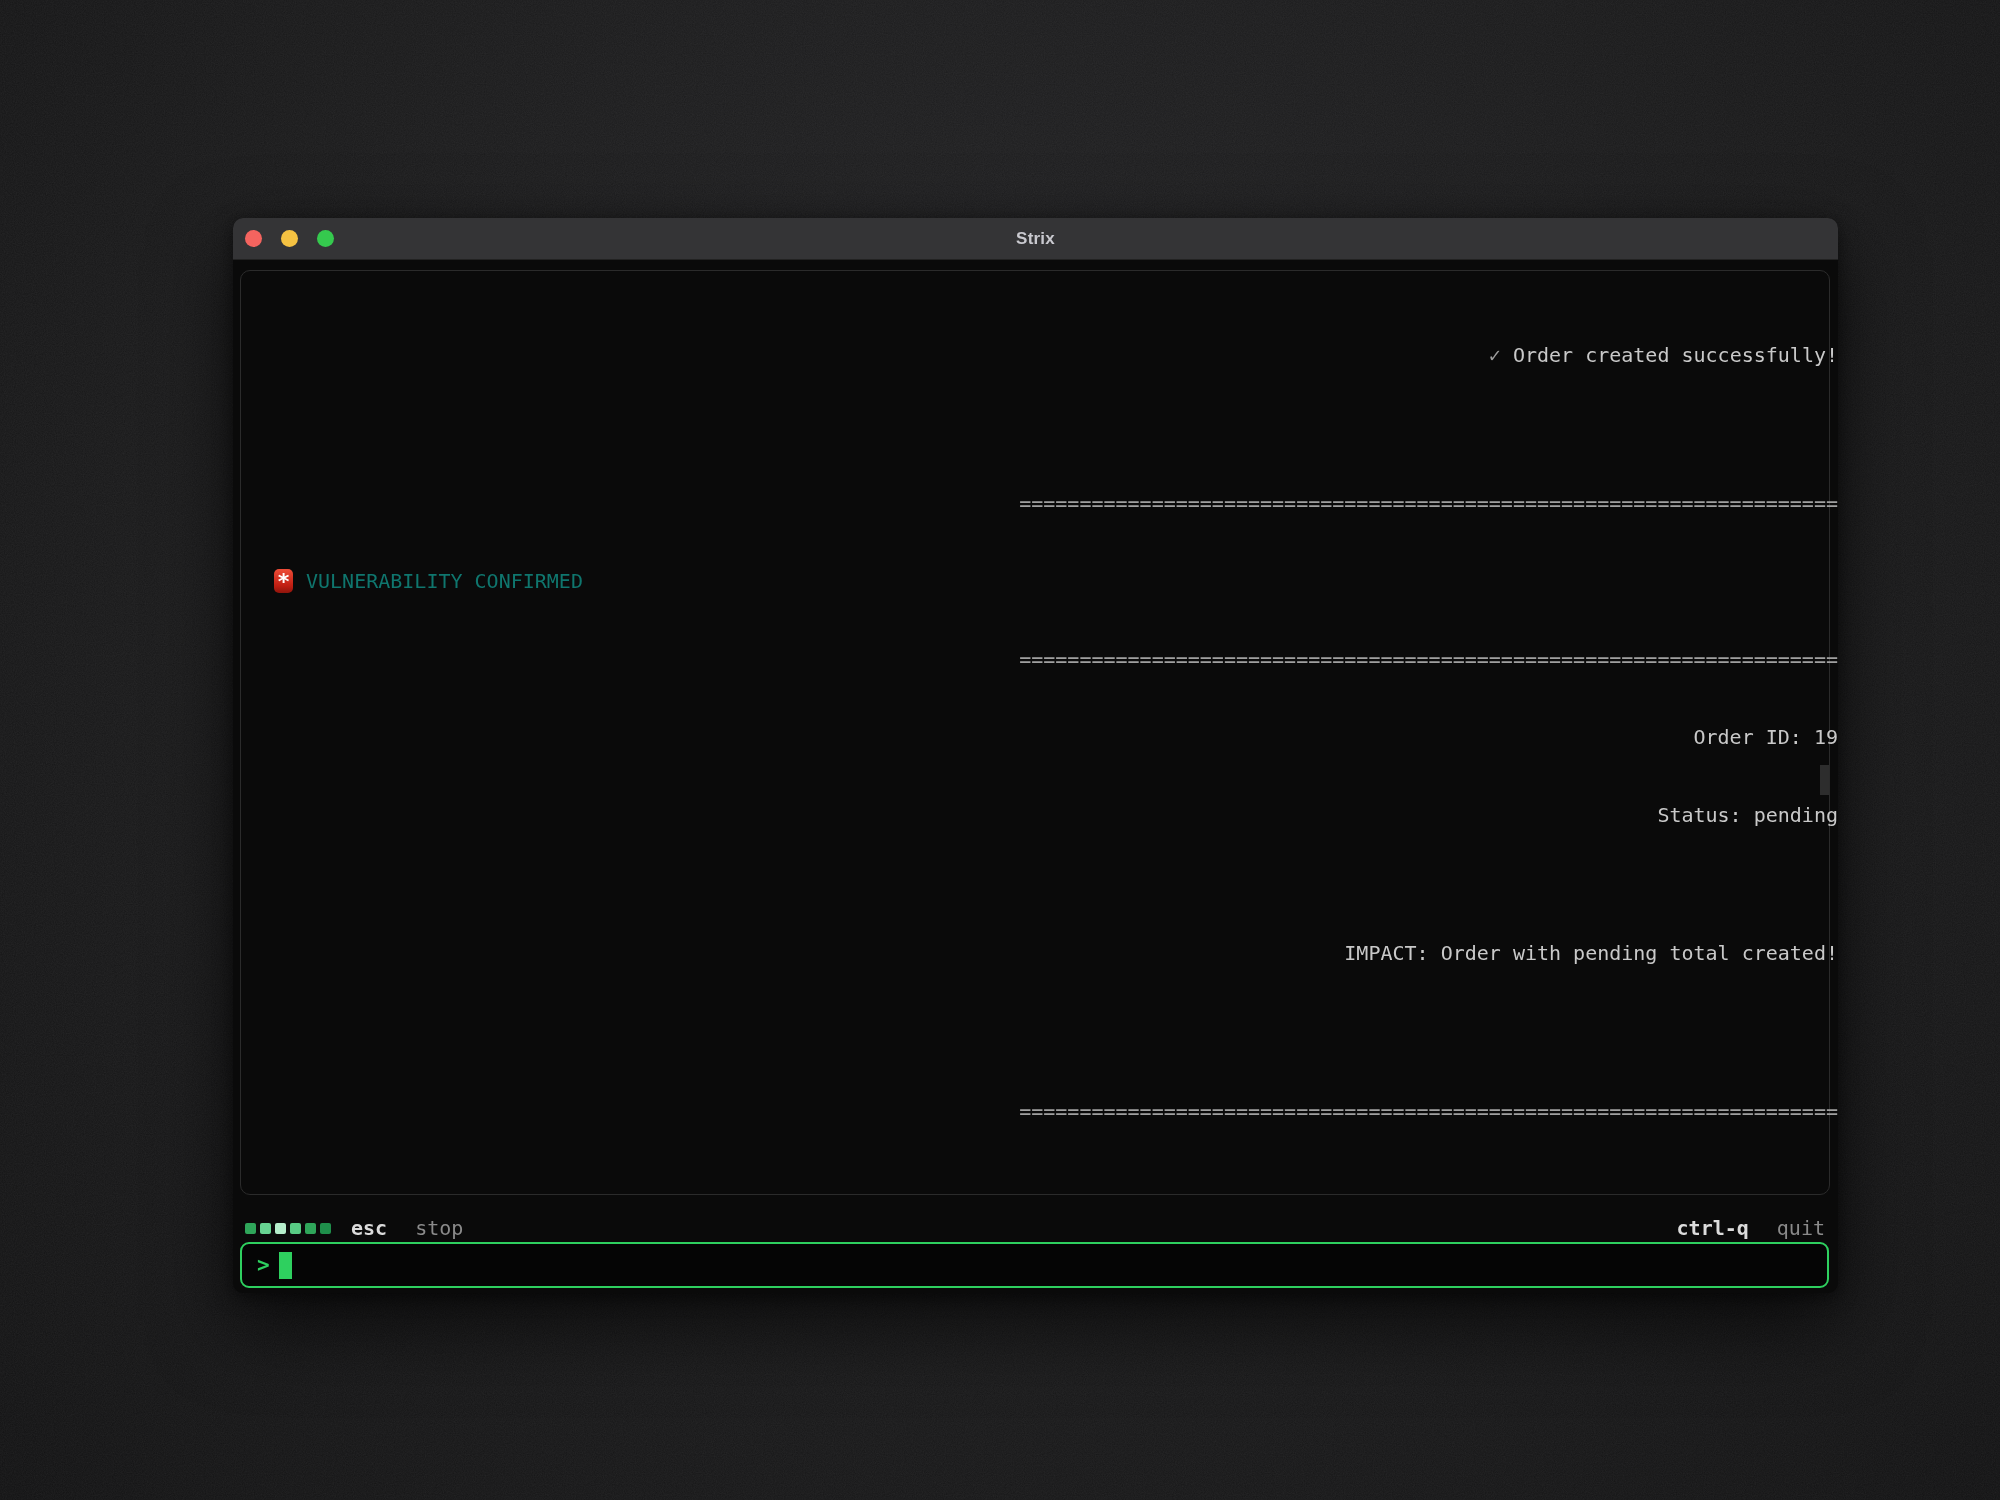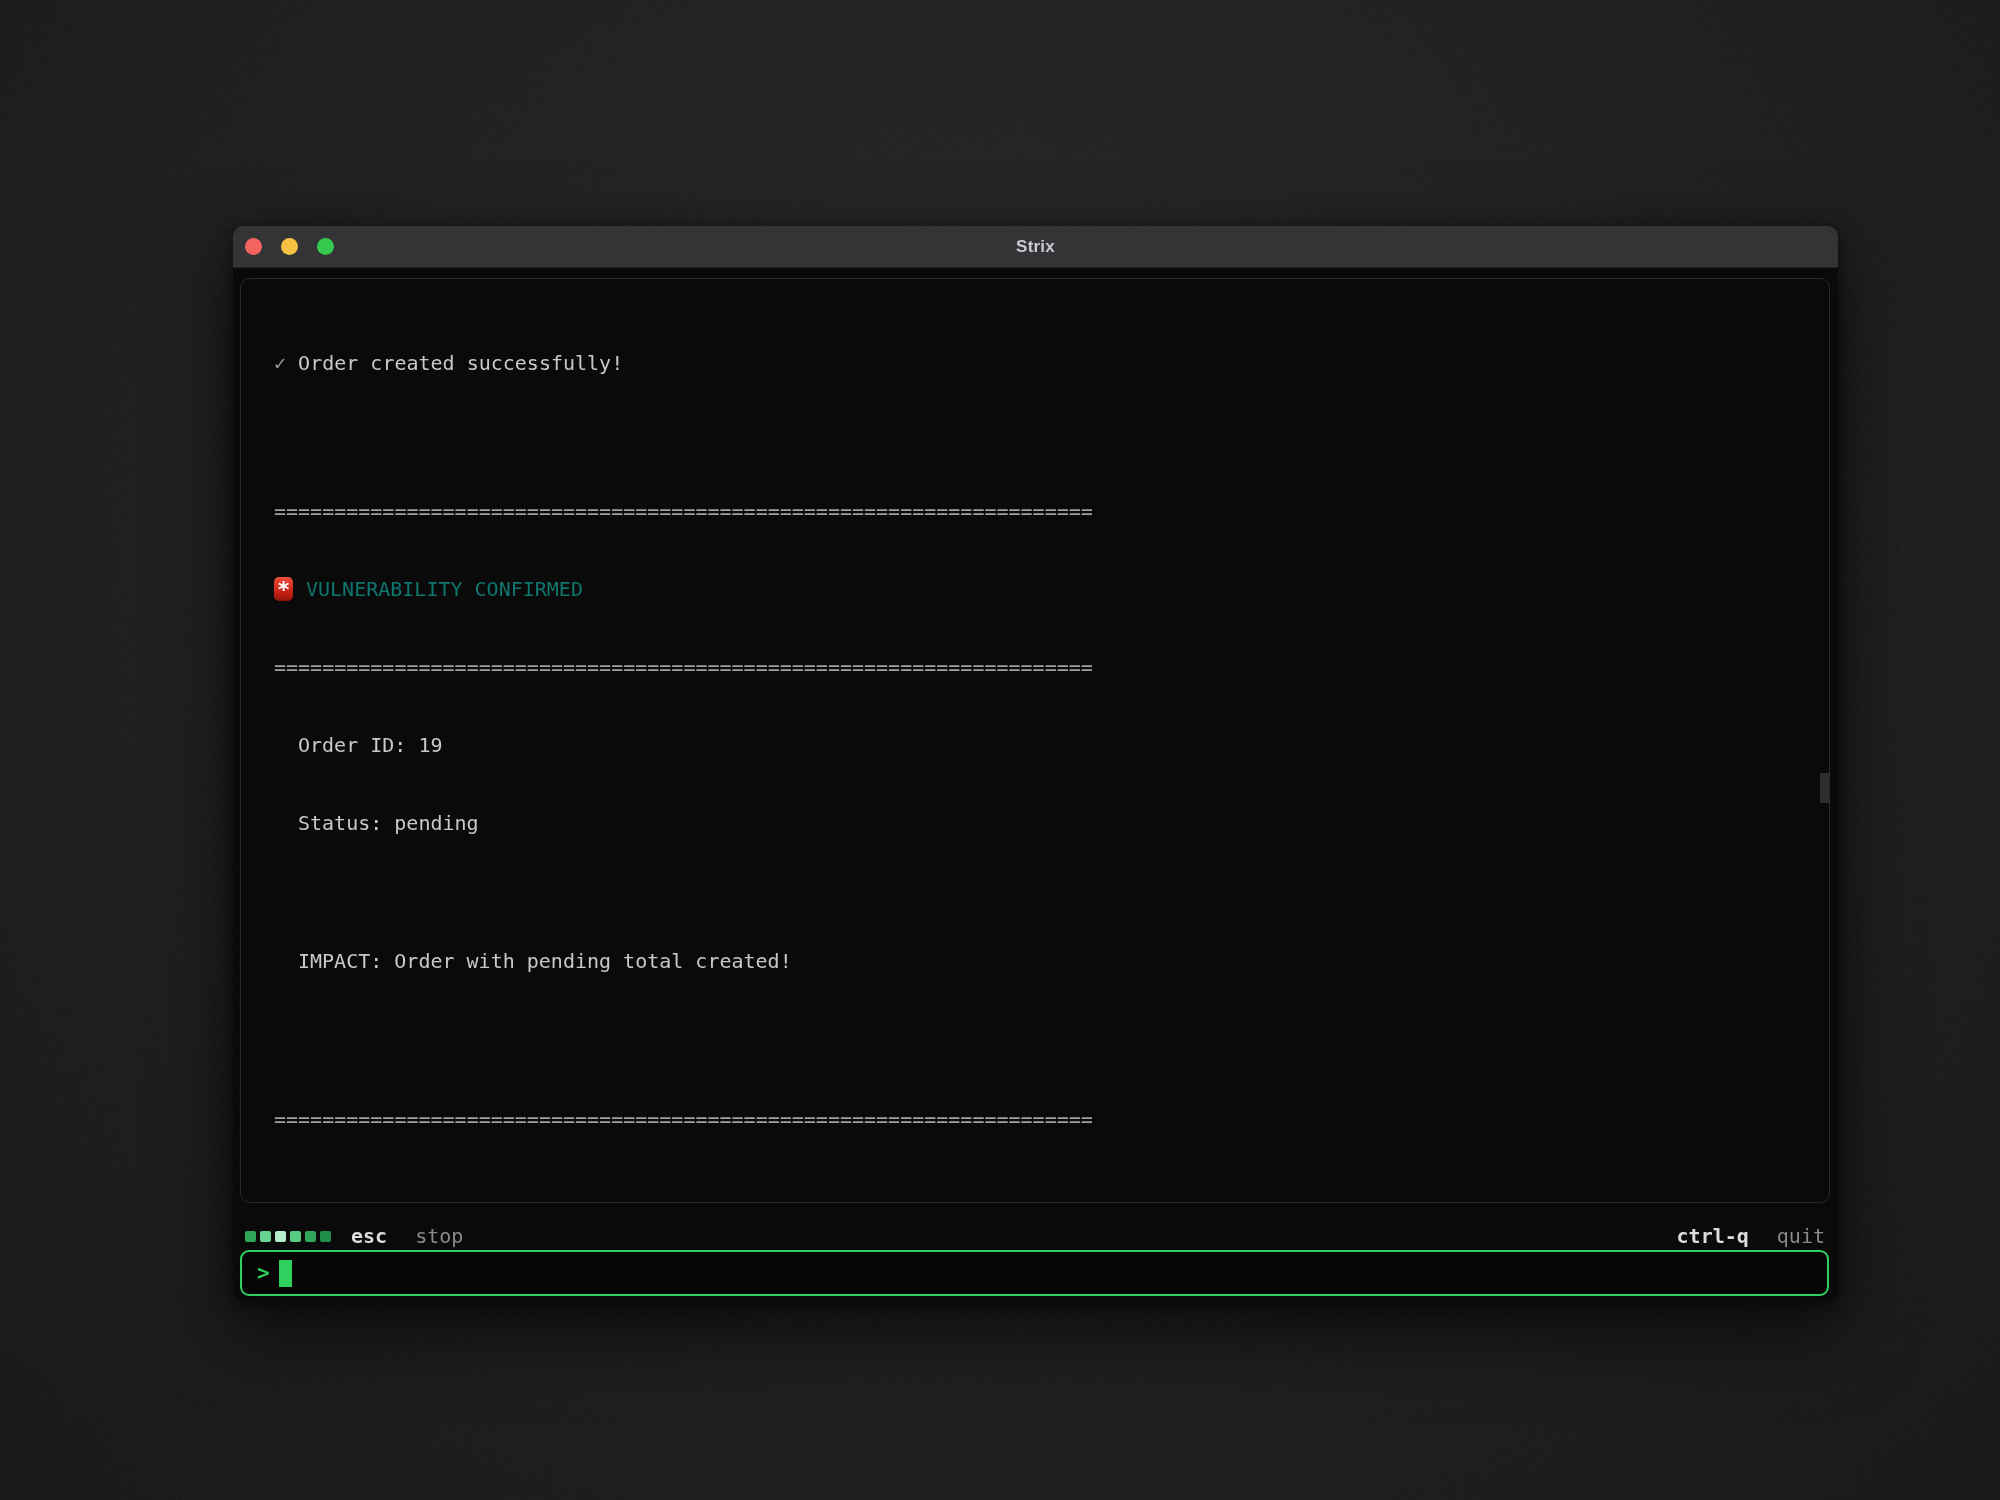--- a/index.html
+++ b/index.html
@@ -6,21 +6,21 @@
   html, body { width: 2000px; height: 1500px; overflow: hidden; }
   body {
     background: radial-gradient(ellipse at 50% 35%, #222224 0%, #1a1a1b 55%, #121213 100%);
     font-family: "DejaVu Sans Mono", monospace;
     position: relative;
   }
   .noise-layer { position: absolute; inset: 0; width: 100%; height: 100%; pointer-events: none; z-index: 0; }
 
   
   .window {
-    position: absolute; left: 233px; top: 226px; width: 1605px; height: 1075px;
+    position: absolute; left: 233px; top: 218px; width: 1605px; height: 1075px;
     background: #0a0a0a; border-radius: 10px; overflow: hidden; z-index: 1;
     box-shadow: 0 30px 80px rgba(0,0,0,0.65), 0 4px 18px rgba(0,0,0,0.5);
   }
   .titlebar {
     height: 42px; background: var(--titlebar_bg); display: flex; align-items: center;
     position: relative; border-bottom: 1px solid #222;
   }
   .traffic { position: absolute; left: 12px; top: 0; height: 100%; display: flex; align-items: center; gap: 19px; }
   .tl { width: 17px; height: 17px; border-radius: 50%; border: none; padding: 0; cursor: default; }
   .tl.red    { background: var(--traffic_red); }
@@ -31,21 +31,21 @@
     font-family: "Liberation Sans", sans-serif; font-size: 17px; letter-spacing: 0.2px;
   }
 
   
   .viewport-border {
     position: absolute; left: 7px; right: 8px; top: 52px; bottom: 98px;
     border: 1px solid #2b2b2b; border-radius: 10px; pointer-events: none;
   }
 
   
-  .content { position: absolute; left: 0; right: 0; top: 42px; bottom: 98px; overflow: hidden; }
+  .content { position: absolute; left: 0; right: 0; top: 42px; bottom: 98px; overflow: hidden; text-align: right; }
   .logblock { padding: 30px 0 0 41px; font-size: 20px; line-height: 26px; color: #c9c9c9; white-space: pre; }
   .logline { height: 26px; }
   .check { color: #9d9d9d; }
   .sep { color: #a0a0a0; letter-spacing: 0; }
   .confirm-line { display: flex; align-items: center; gap: 13px; color: #0f766e; }
   .ind { padding-left: 24px; }
   .gap8  { height: 8px; }
   .gap18 { height: 18px; }
   .gap28 { height: 28px; }
 

